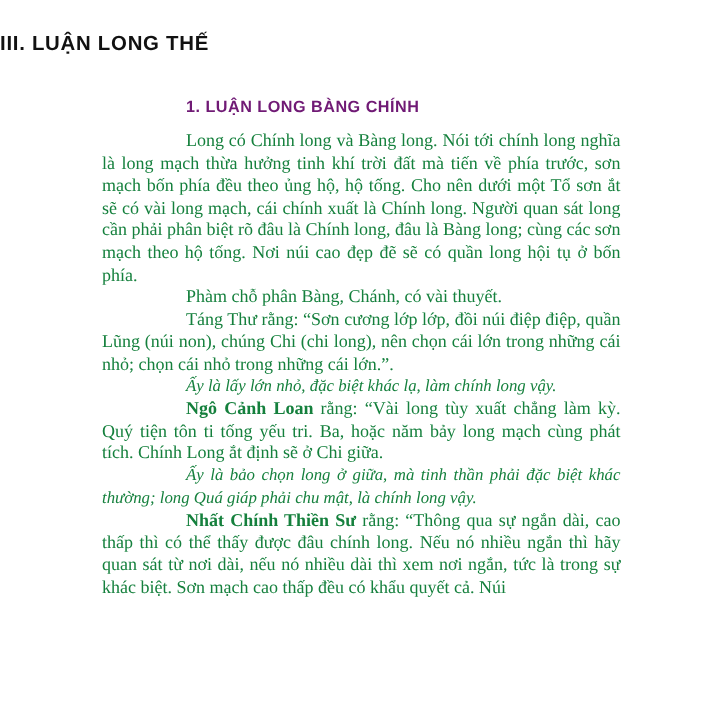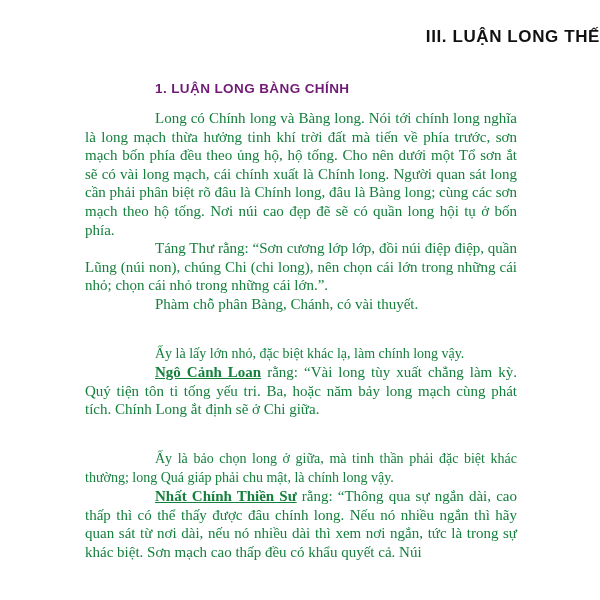--- a/index.html
+++ b/index.html
@@ -13,21 +13,21 @@
     height: 600px;
     background: #ffffff;
     color: #1c1c1c;
     overflow: hidden;
   }
   .page-title {
     position: absolute;
     top: 27px;
     left: 0;
     width: 600px;
-    text-align: right;
+    text-align: left;
     font-family: "Liberation Sans", sans-serif;
     font-weight: bold;
     font-size: 17px;
     letter-spacing: 0.6px;
     color: #111111;
   }
   .section-heading {
     position: absolute;
     top: 81px;
     left: 155px;
@@ -47,36 +47,35 @@
     line-height: 18.6px;
     text-align: justify;
     color: #15803d;
   }
   .page-body p {
     margin: 0;
     padding: 0;
     text-indent: 70px;
   }
   .page-body p.italic {
+    font-style: italic;
     font-size: 14px;
-    margin-top: 31px;
   }
   .page-body b {
     font-weight: bold;
-    text-decoration: underline;
   }
 </style>
 </head>
 <body>
 
 <div class="page">
   <div class="page-title">III. LUẬN LONG THẾ</div>
   <div class="section-heading">1. LUẬN LONG BÀNG CHÍNH</div>
   <div class="page-body">
       <p>Long có Chính long và Bàng long. Nói tới chính long nghĩa là long mạch thừa hưởng tinh khí trời đất mà tiến về phía trước, sơn mạch bốn phía đều theo ủng hộ, hộ tống. Cho nên dưới một Tổ sơn ắt sẽ có vài long mạch, cái chính xuất là Chính long. Người quan sát long cần phải phân biệt rõ đâu là Chính long, đâu là Bàng long; cùng các sơn mạch theo hộ tống. Nơi núi cao đẹp đẽ sẽ có quần long hội tụ ở bốn phía.</p>
+      <p>Phàm chỗ phân Bàng, Chánh, có vài thuyết.</p>
       <p>Táng Thư rằng: “Sơn cương lớp lớp, đồi núi điệp điệp, quần Lũng (núi non), chúng Chi (chi long), nên chọn cái lớn trong những cái nhỏ; chọn cái nhỏ trong những cái lớn.”.</p>
-      <p>Phàm chỗ phân Bàng, Chánh, có vài thuyết.</p>
       <p class="italic">Ấy là lấy lớn nhỏ, đặc biệt khác lạ, làm chính long vậy.</p>
       <p><b>Ngô Cảnh Loan</b> rằng: “Vài long tùy xuất chẳng làm kỳ. Quý tiện tôn ti tống yếu tri. Ba, hoặc năm bảy long mạch cùng phát tích. Chính Long ắt định sẽ ở Chi giữa.</p>
       <p class="italic">Ấy là bảo chọn long ở giữa, mà tinh thần phải đặc biệt khác thường; long Quá giáp phải chu mật, là chính long vậy.</p>
       <p><b>Nhất Chính Thiền Sư</b> rằng: “Thông qua sự ngắn dài, cao thấp thì có thể thấy được đâu chính long. Nếu nó nhiều ngắn thì hãy quan sát từ nơi dài, nếu nó nhiều dài thì xem nơi ngắn, tức là trong sự khác biệt. Sơn mạch cao thấp đều có khẩu quyết cả. Núi</p>
     </div>
 </div>
 
 </body></html>

